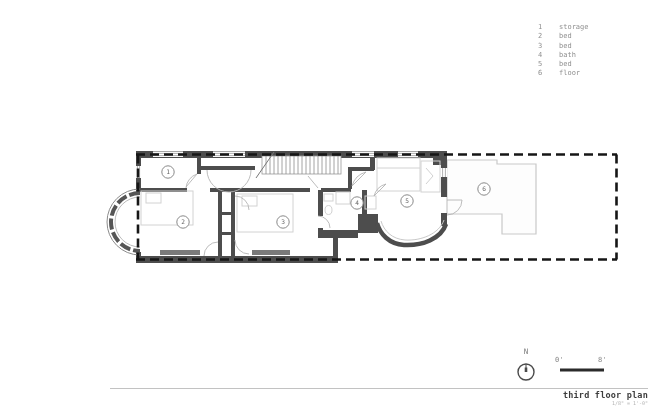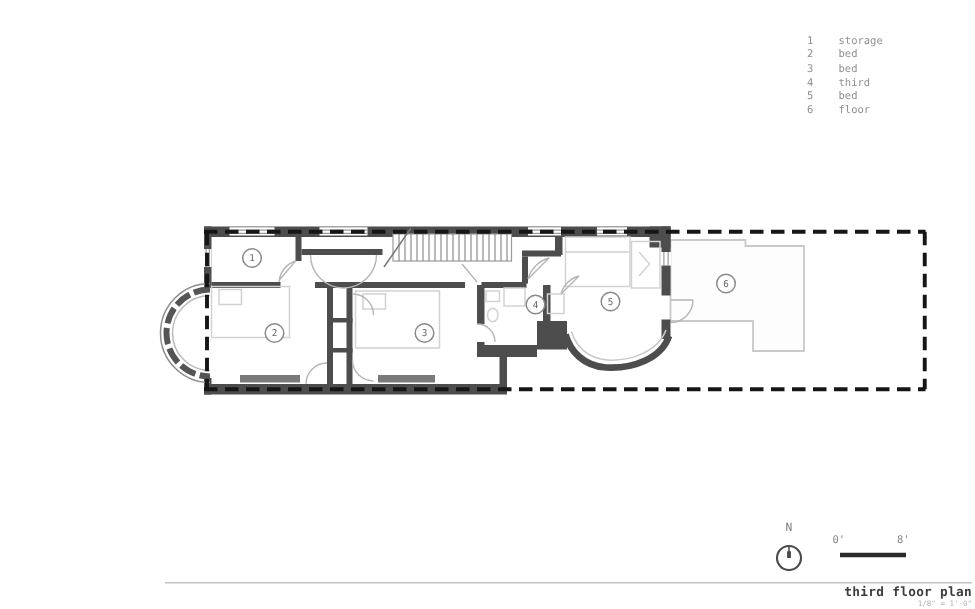--- a/index.html
+++ b/index.html
@@ -180,21 +180,21 @@
     <div class="legend-row">
       <span class="legend-num">2</span>
       <span class="legend-label">bed</span>
     </div>
     <div class="legend-row">
       <span class="legend-num">3</span>
       <span class="legend-label">bed</span>
     </div>
     <div class="legend-row">
       <span class="legend-num">4</span>
-      <span class="legend-label">third</span>
+      <span class="legend-label">bath</span>
     </div>
     <div class="legend-row">
       <span class="legend-num">5</span>
       <span class="legend-label">bed</span>
     </div>
     <div class="legend-row">
       <span class="legend-num">6</span>
       <span class="legend-label">floor</span>
     </div>
   </div>

